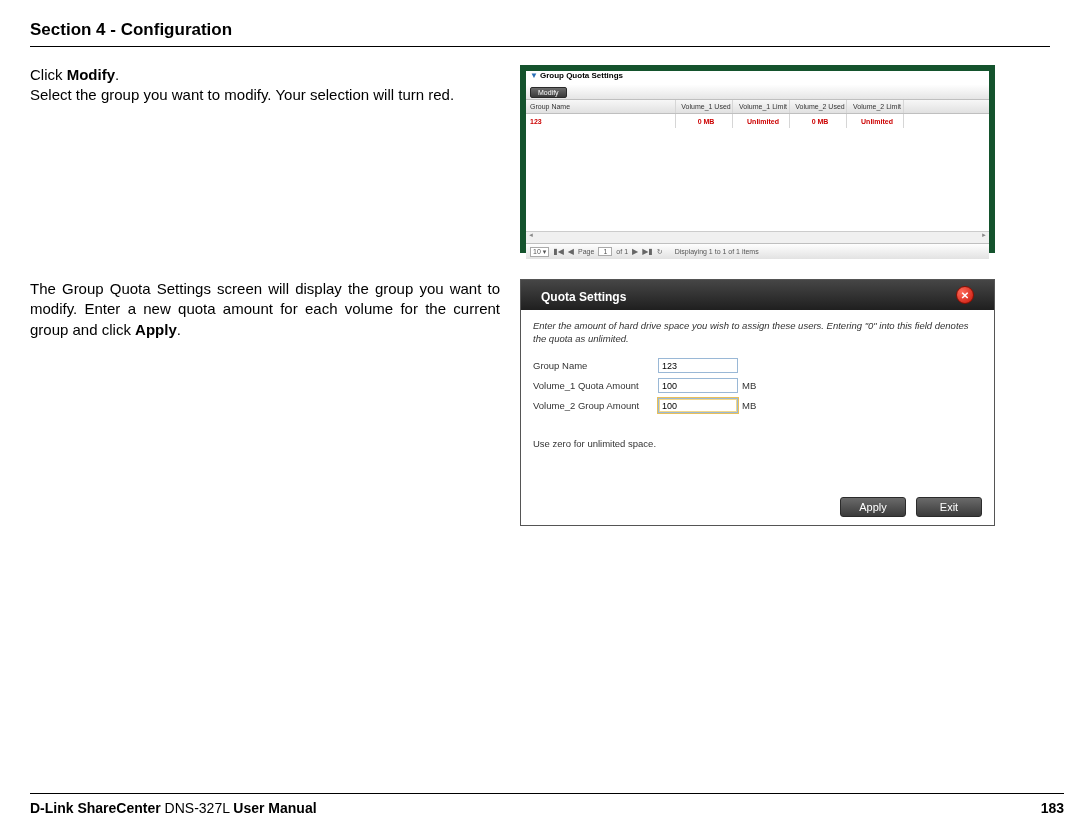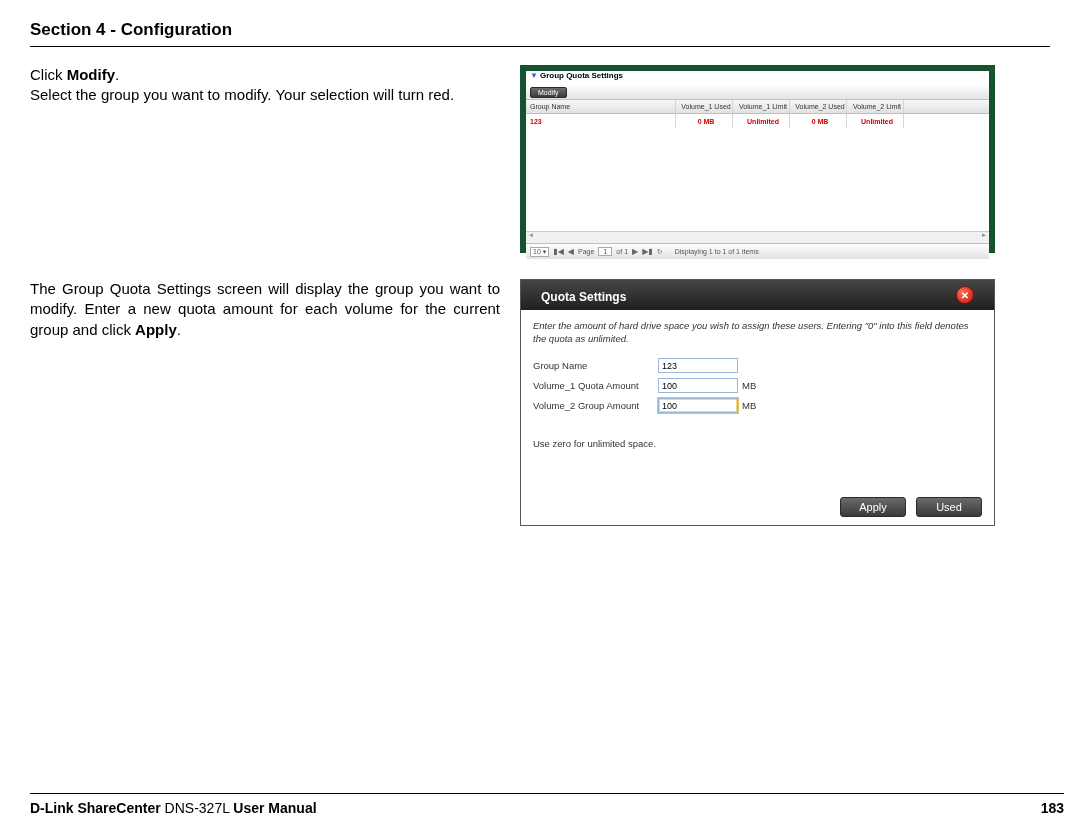--- a/index.html
+++ b/index.html
@@ -149,21 +149,21 @@
           <span class="funit">MB</span>
         </div>
         <div class="frow">
           <span class="flabel">Volume_2 Group Amount</span>
           <input class="finput active" value="100" style="">
           <span class="funit">MB</span>
         </div>
         <div class="fnote">Use zero for unlimited space.</div>
         <div class="dlg-btnbar">
           <span class="dbtn">Apply</span>
-          <span class="dbtn">Used</span>
+          <span class="dbtn">Exit</span>
         </div>
       </div>
     </div>
   </div>
 </div>
 
 <div class="footer">
   <div class="footer-line"></div>
   <div class="footer-row">
     <span>

